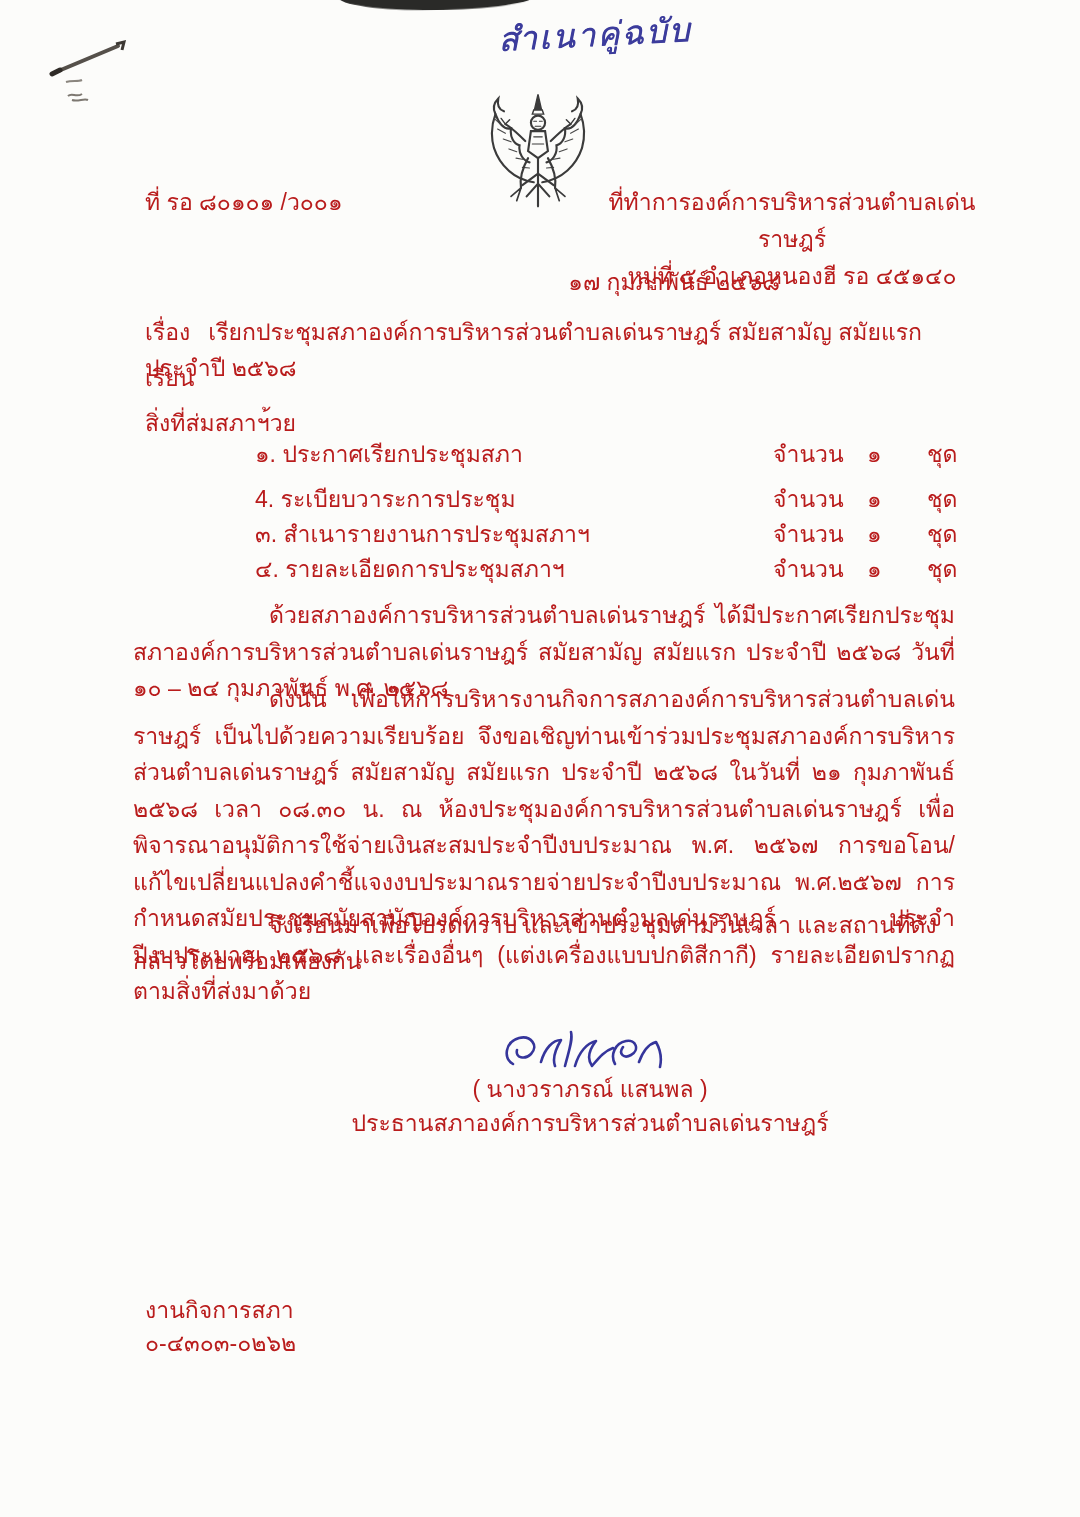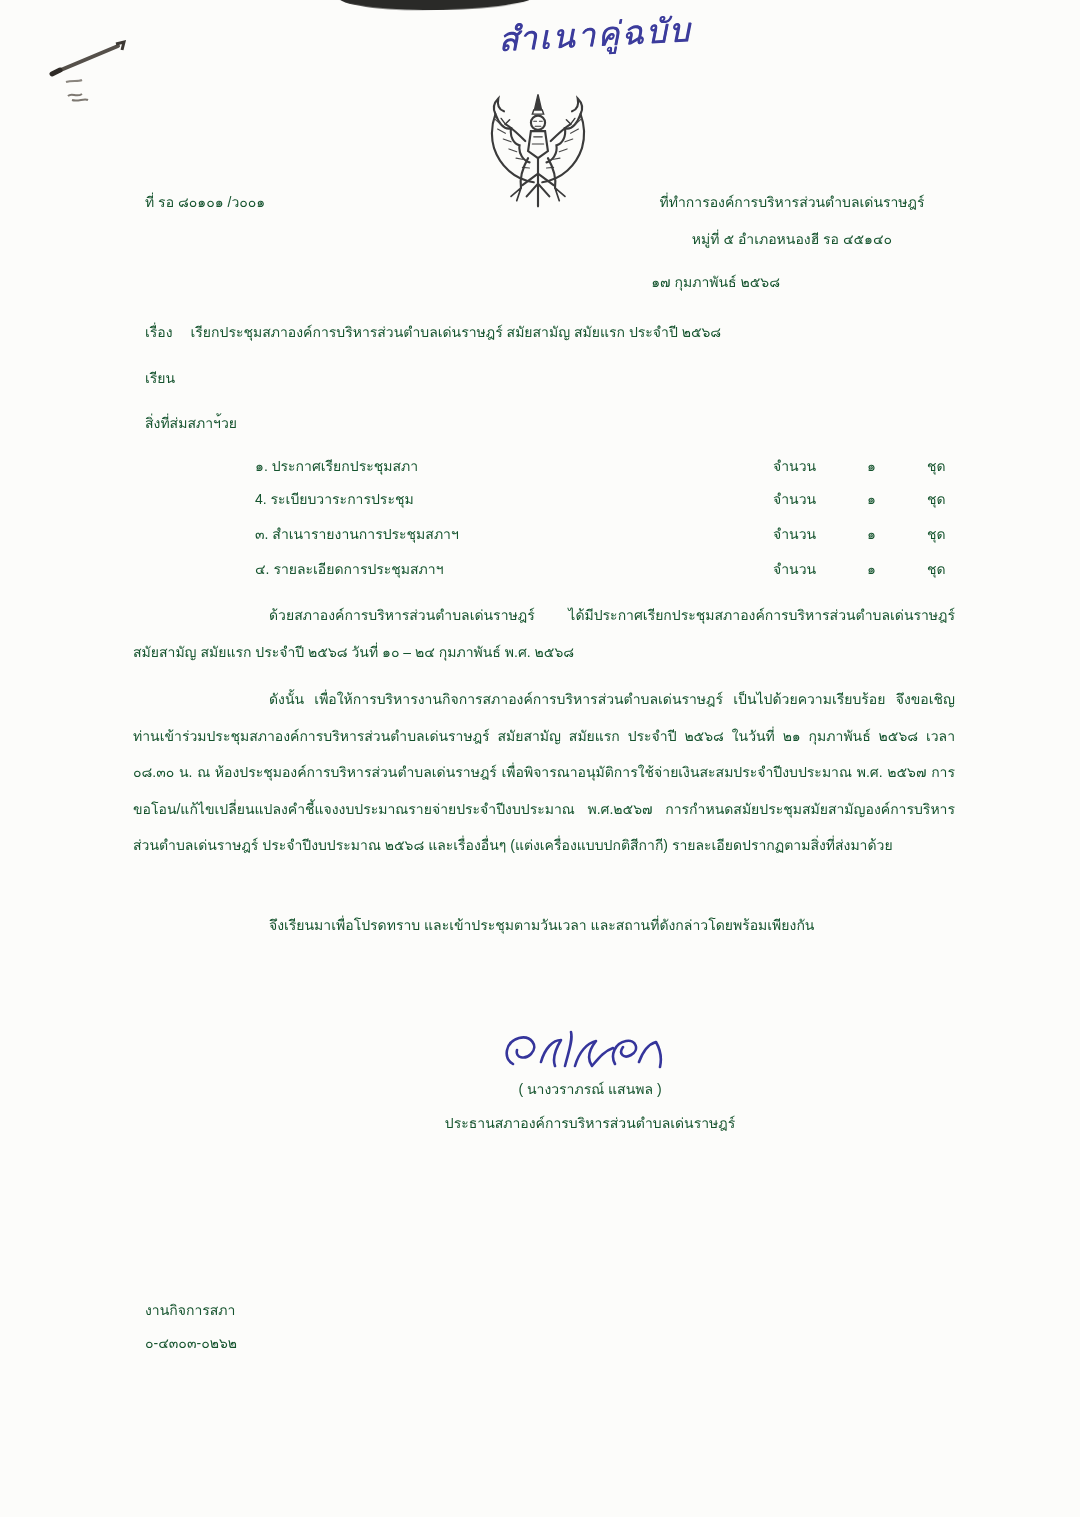--- a/index.html
+++ b/index.html
@@ -8,21 +8,21 @@
   .page {
     position: relative;
     width: 1080px;
     height: 1517px;
     margin: 0 auto;
     background: #fcfcfa;
     color: #2b2b2b;
     overflow: hidden;
   }
   .abs { position: absolute; }
-  .txt { font-size: 14px; line-height: 36px; color: #14532d; }
+  .txt { font-size: 23px; line-height: 36px; color: #b91c1c; }
 
   
   .scan-smudge {
     left: 338px; top: -6px; width: 198px; height: 16px;
     background: #2a2a28;
     border-radius: 0 0 60% 55% / 0 0 100% 100%;
     transform: rotate(-0.6deg);
     filter: blur(0.4px);
   }
   .staple-mark { left: 38px; top: 30px; }
@@ -54,21 +54,21 @@
   .subject-line .label { margin-right: 18px; }
   .to-line { left: 145px; top: 360px; }
   .enclosures-label { left: 145px; top: 405px; }
 
   
   .enc-row { left: 145px; width: 830px; height: 35px; }
   .enc-row .name { position: absolute; left: 110px; }
   .enc-row .qty-label { position: absolute; left: 628px; }
   .enc-row .qty { position: absolute; left: 722px; }
   .enc-row .unit { position: absolute; left: 782px; }
-  .enc-row-1 { top: 448px; }
+  .enc-row-1 { top: 436px; }
   .enc-row-2 { top: 481px; }
   .enc-row-3 { top: 516px; }
   .enc-row-4 { top: 551px; }
 
   
   .para {
     left: 133px; width: 822px;
     text-indent: 136px;
     text-align: justify;
     line-height: 36.5px;

